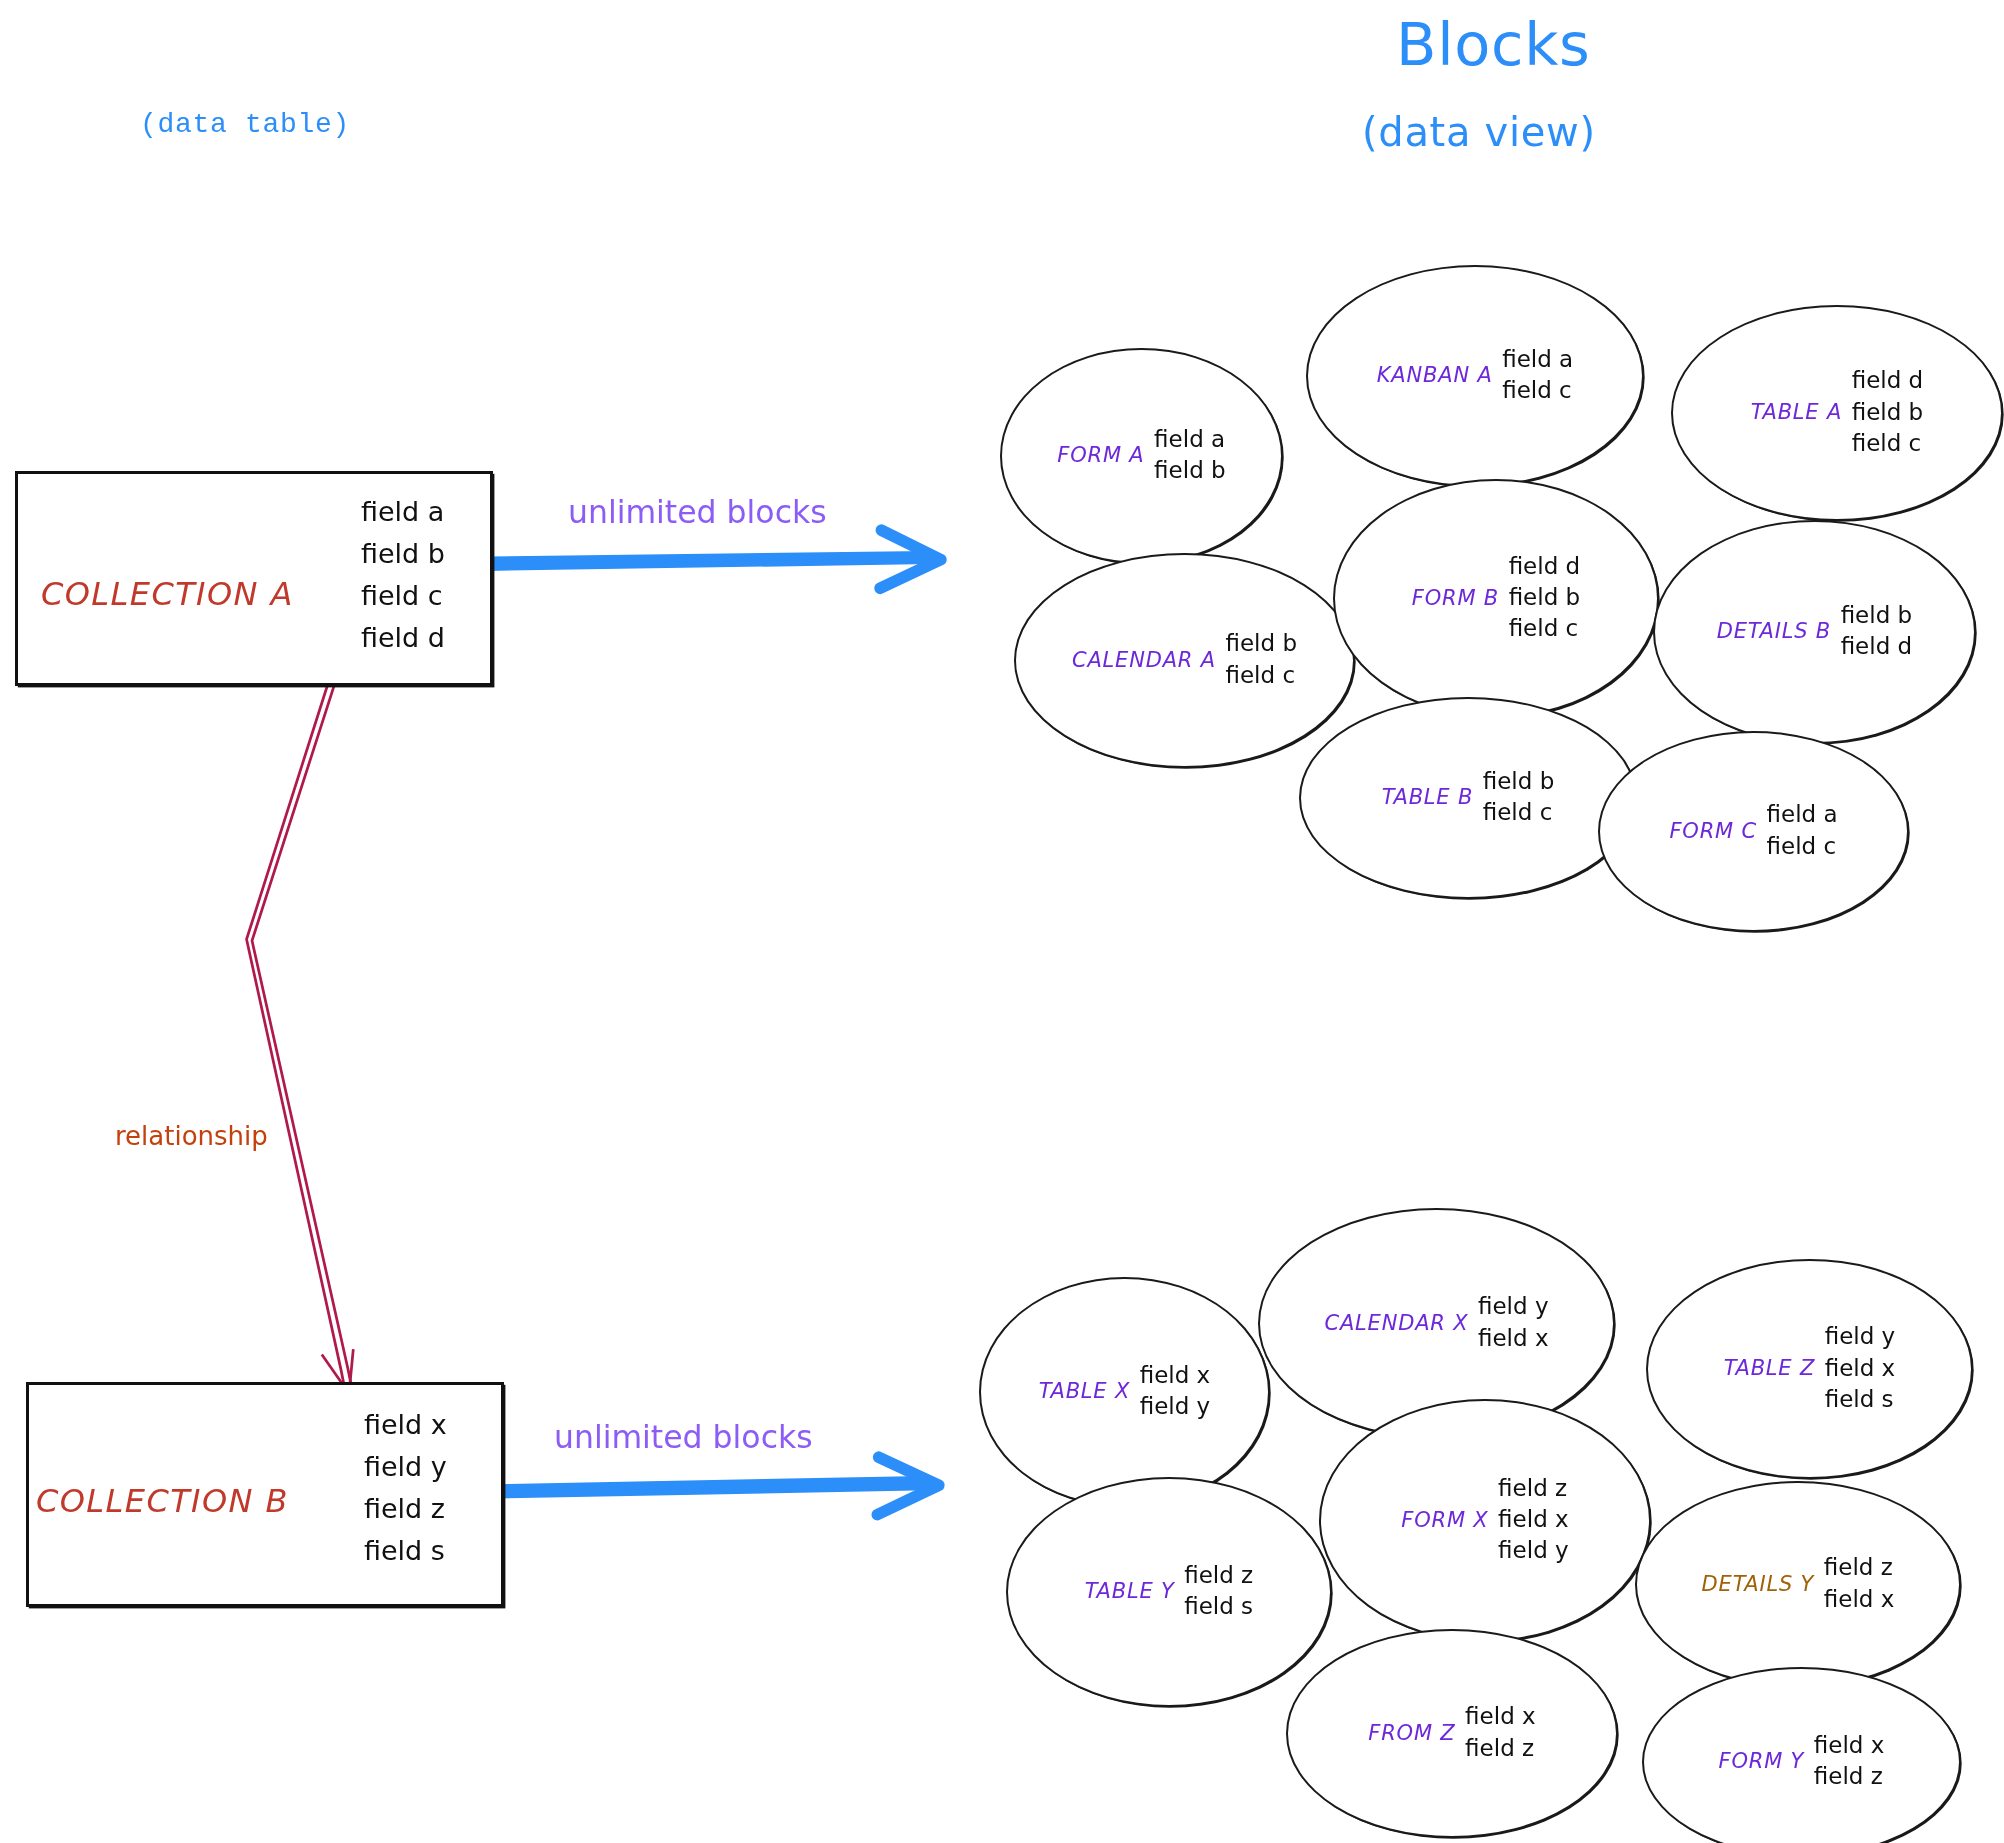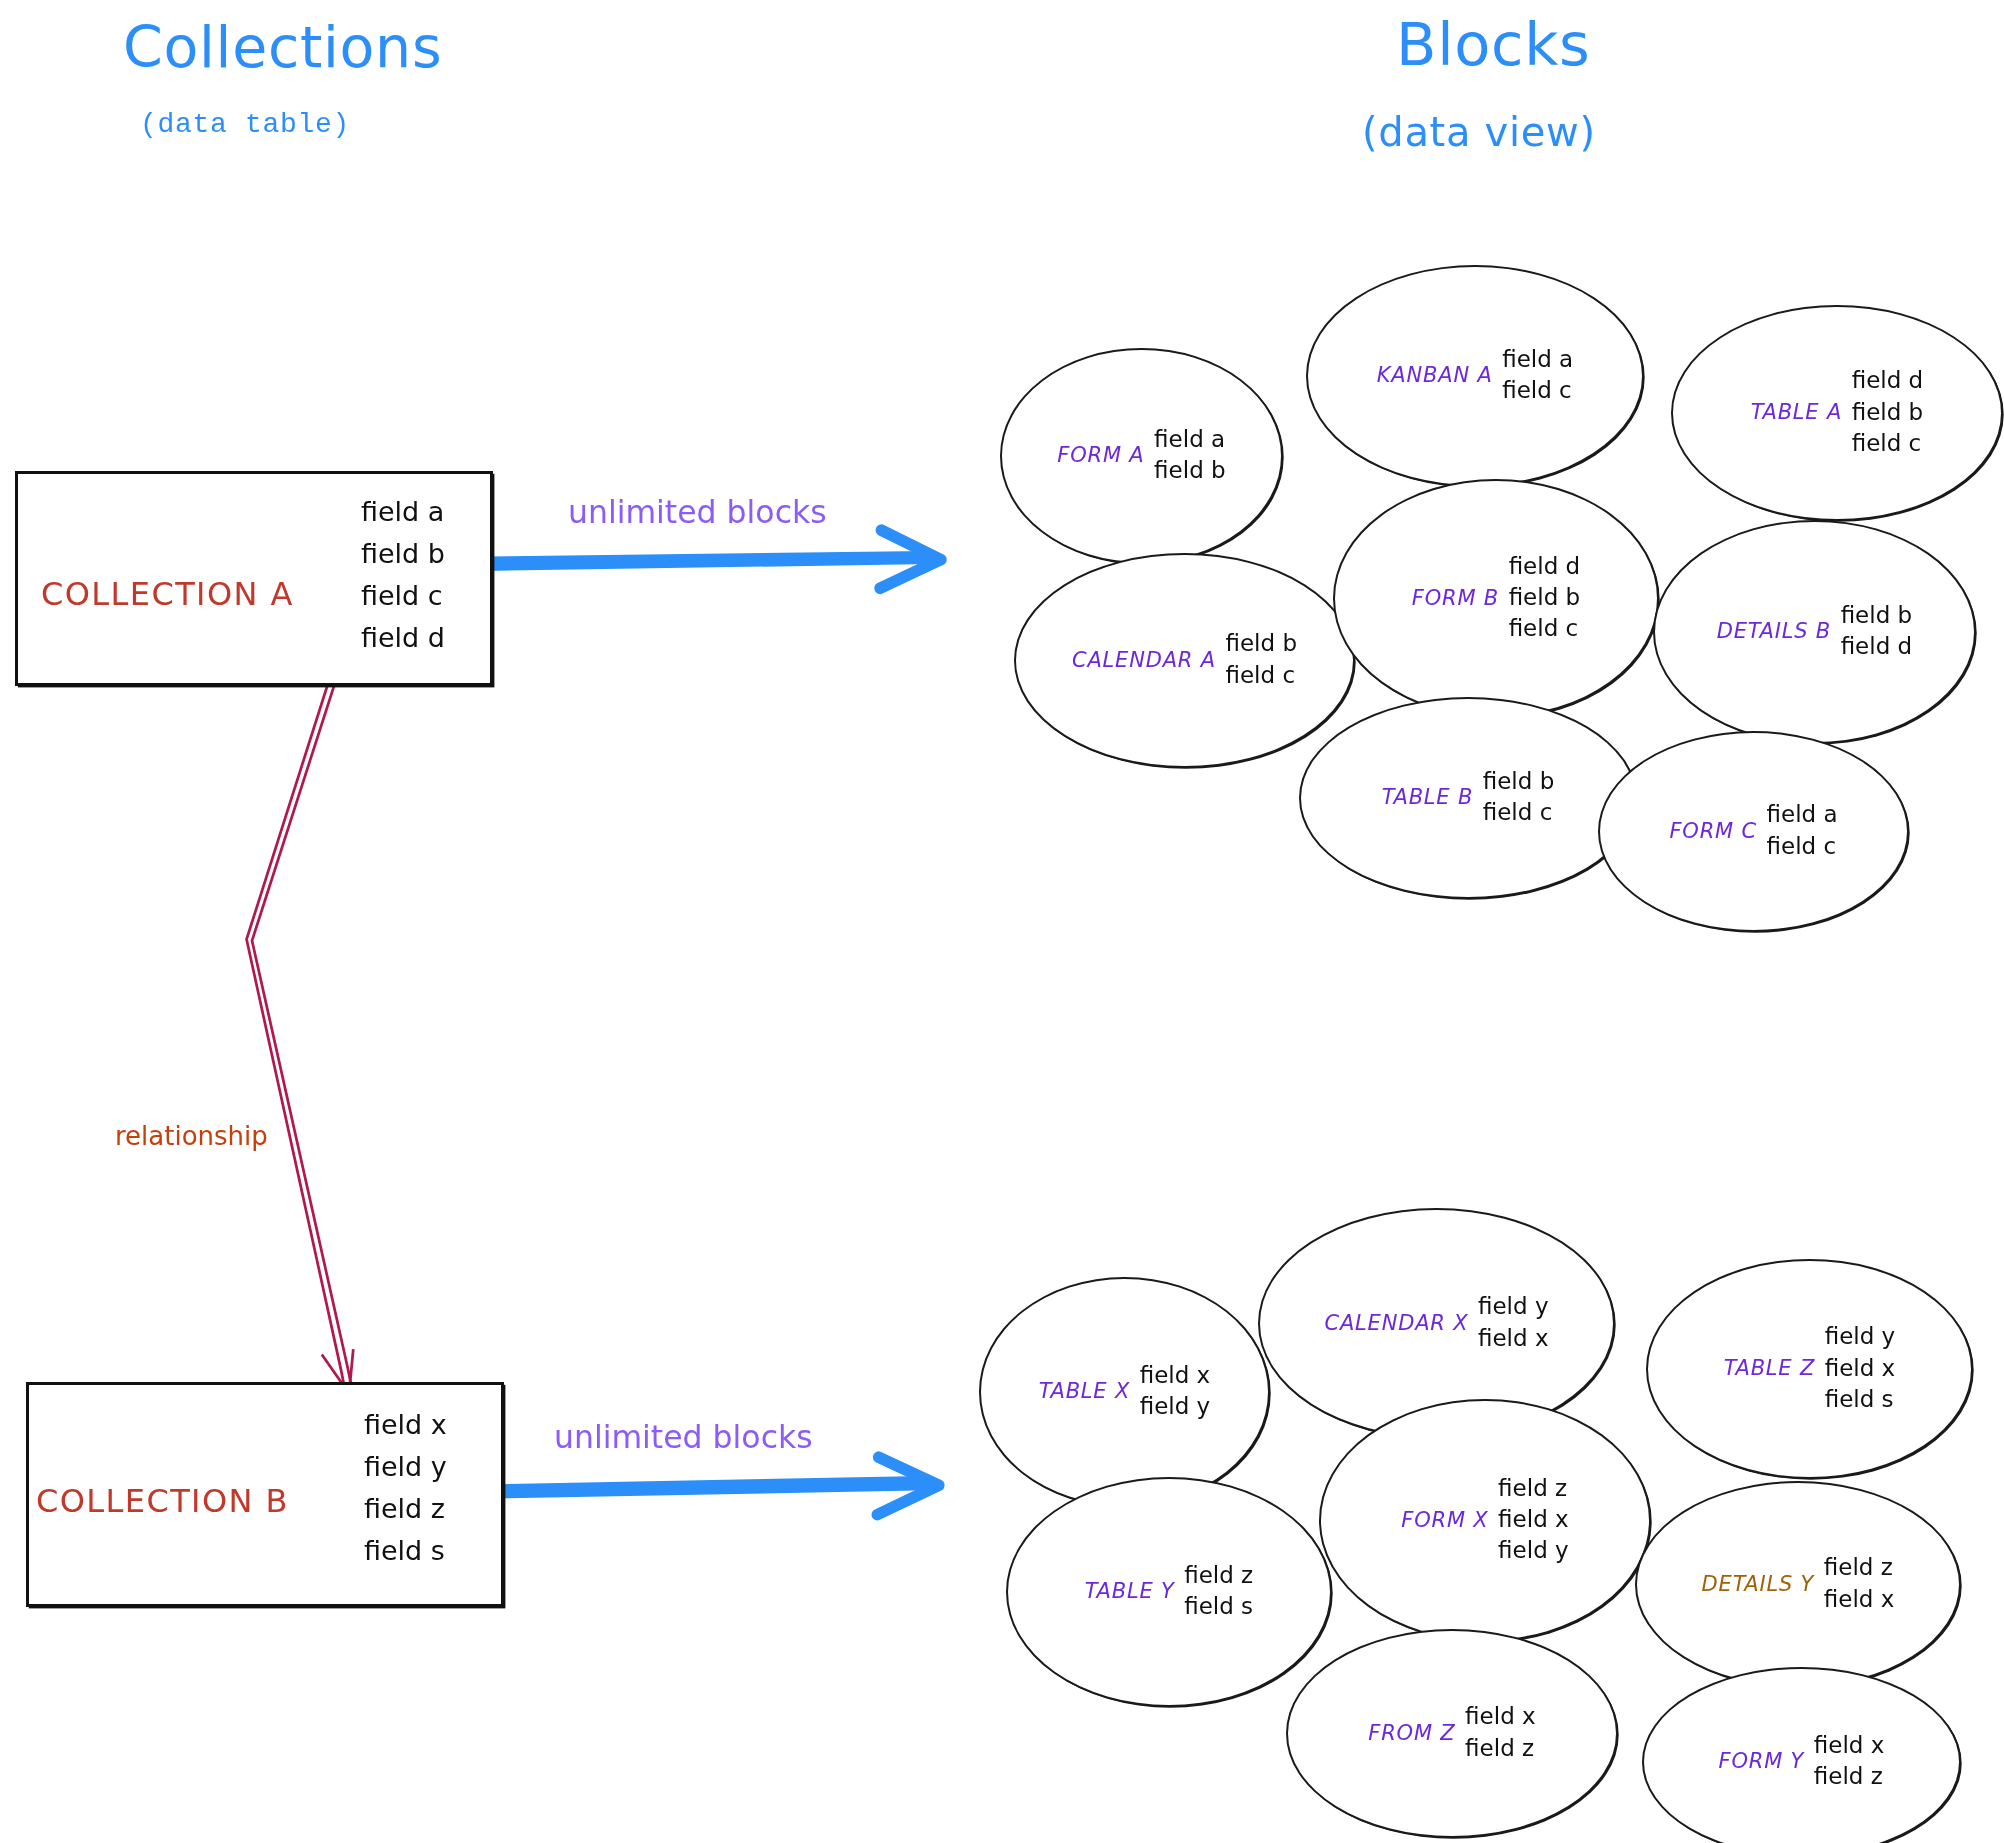--- a/index.html
+++ b/index.html
@@ -20,21 +20,21 @@
   #sub-blocks{left:1362px;top:109px;font-size:40px;}
 
   
   .collection-box{
     position:absolute;border:3.4px solid #111;background:#fff;
     box-shadow:2.1px 2.1px 0 -0.7px #111;
   }
   #collection-a-box{left:15px;top:471px;width:472px;height:209px;}
   #collection-b-box{left:26px;top:1382px;width:472px;height:219px;}
   .collection-name{
-    position:absolute;color:#C0392B;font-size:32px;
+    position:absolute;color:#C0392B;font-size:32px;font-style:italic;
     letter-spacing:1.4px;white-space:nowrap;font-weight:400;
   }
   #collection-a-name{left:41px;top:575px;}
   #collection-b-name{left:36px;top:1482px;}
   .col-fields{
     position:absolute;display:flex;flex-direction:column;gap:15px;
     font-size:27px;color:#111;text-align:left;
   }
   #collection-a-fields{left:361px;top:498px;}
   #collection-b-fields{left:364px;top:1411px;}
@@ -92,21 +92,20 @@
     </g>
 
     <g>
       <path d="M500 965 L368 1375 L508 2000 L516 2040" stroke="#B01A4B" stroke-width="4" fill="none" stroke-linejoin="round"></path>
       <path d="M489 968 L360 1373 L498 2002 L506 2042" stroke="#B01A4B" stroke-width="4" fill="none" stroke-linejoin="round"></path>
       <path d="M470 1980 L505 2030" stroke="#B01A4B" stroke-width="4" fill="none"></path>
       <path d="M516 1972 L510 2035" stroke="#B01A4B" stroke-width="4" fill="none"></path>
     </g>
   </svg>
 
-  <div class="col-title" id="title-collections">Collections</div>
   <div class="col-title" id="sub-collections">(data table)</div>
   <div class="col-title" id="title-blocks">Blocks</div>
   <div class="col-title" id="sub-blocks">(data view)</div>
 
   <div class="collection-box" id="collection-a-box"></div>
   <div class="collection-name" id="collection-a-name">COLLECTION A</div>
   <div class="col-fields" id="collection-a-fields">
     <span>field a</span>
     <span>field b</span>
     <span>field c</span>

